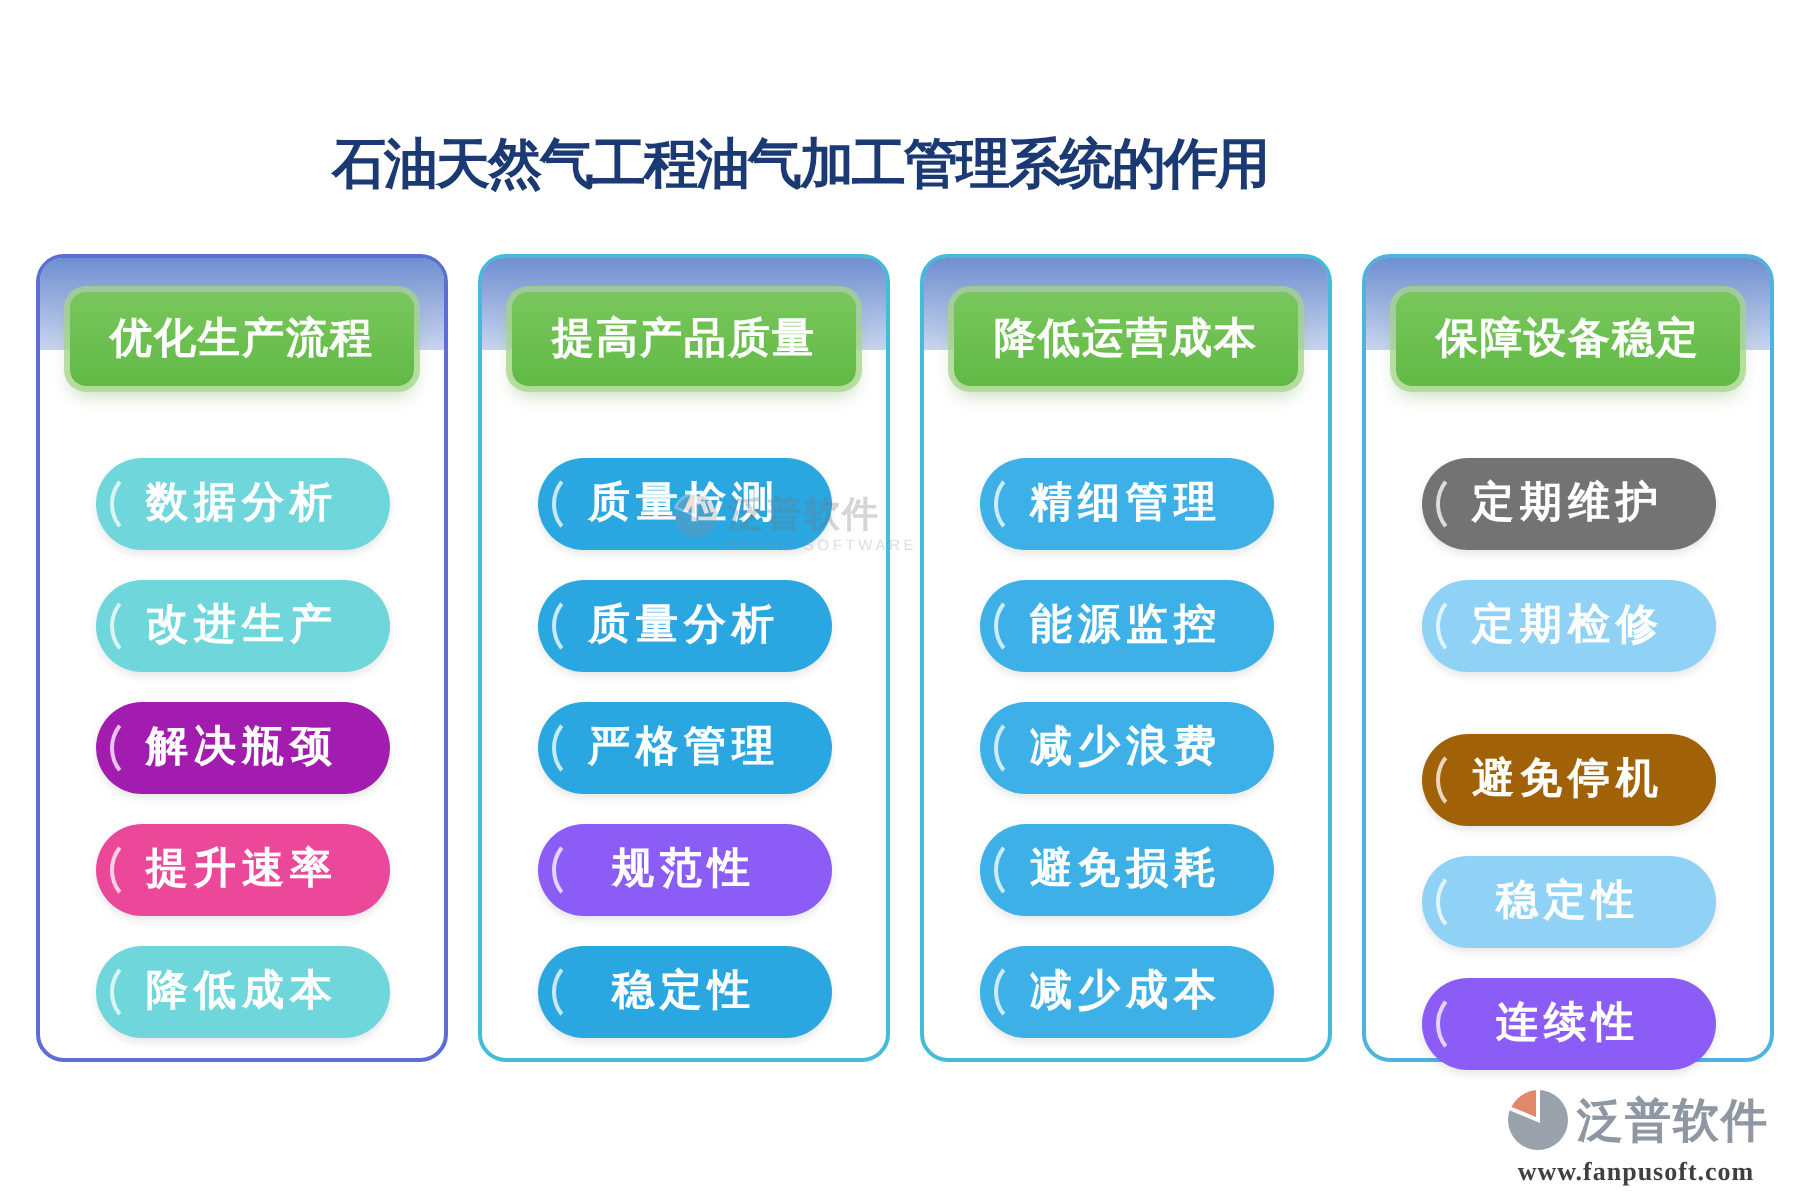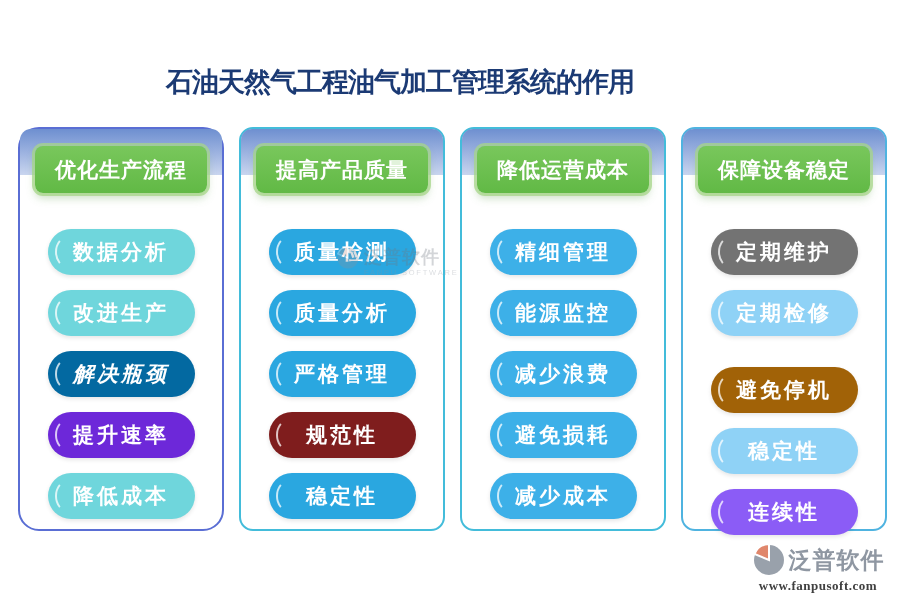--- a/index.html
+++ b/index.html
@@ -9,21 +9,21 @@
   }
   .page-title{
     position:absolute;top:64px;left:0;width:800px;text-align:center;
     font-size:27px;font-weight:bold;color:#1b3a74;letter-spacing:-1px;
   }
   
   .card{
     position:absolute;top:127px;width:206px;height:404px;background:#ffffff;
     border:2px solid #43bcda;border-radius:14px;box-sizing:border-box;
   }
-  .card.c0{left:18px;border-radius:21px;}
+  .card.c0{left:18px;}
   .card.c1{left:239px;}
   .card.c2{left:460px;}
   .card.c3{left:681px;}
   .band{
     position:absolute;top:0;left:0;right:0;height:46px;
     background:linear-gradient(#6e8fd0,#c9d5ef);
     border-radius:11px 11px 0 0;
   }
   .card-header{
     position:absolute;top:17px;left:50%;transform:translateX(-50%);
@@ -72,34 +72,34 @@
 <body>
 
 <div class="page-title">石油天然气工程油气加工管理系统的作用</div>
 
 <div class="card c0" style="border-color: rgb(90, 110, 212);">
   <div class="band"></div>
   <div class="card-header">优化生产流程</div>
   <div class="pills">
     <div class="pill" style="background: rgb(111, 214, 220);">数据分析</div>
     <div class="pill" style="background: rgb(111, 214, 220);">改进生产</div>
-    <div class="pill" style="background: #0369a1; font-style: italic;">解决瓶颈</div>
-    <div class="pill" style="background: #6d28d9;">提升速率</div>
+    <div class="pill" style="background: #a21caf;">解决瓶颈</div>
+    <div class="pill" style="background: #ec4899;">提升速率</div>
     <div class="pill" style="background: rgb(111, 214, 220);">降低成本</div>
   </div>
 </div>
 
 <div class="card c1" style="border-color: rgb(67, 188, 218); padding-left: 20px;">
   <div class="band"></div>
   <div class="card-header">提高产品质量</div>
   <div class="pills">
     <div class="pill" style="background: rgb(42, 167, 224);">质量检测</div>
     <div class="pill" style="background: rgb(42, 167, 224);">质量分析</div>
     <div class="pill" style="background: rgb(42, 167, 224);">严格管理</div>
-    <div class="pill" style="background: #7f1d1d;">规范性</div>
+    <div class="pill" style="background: #8b5cf6;">规范性</div>
     <div class="pill" style="background: rgb(42, 167, 224);">稳定性</div>
   </div>
 </div>
 
 <div class="card c2" style="border-color: rgb(67, 188, 218);">
   <div class="band"></div>
   <div class="card-header">降低运营成本</div>
   <div class="pills">
     <div class="pill" style="background: rgb(61, 176, 232);">精细管理</div>
     <div class="pill" style="background: rgb(61, 176, 232);">能源监控</div>

